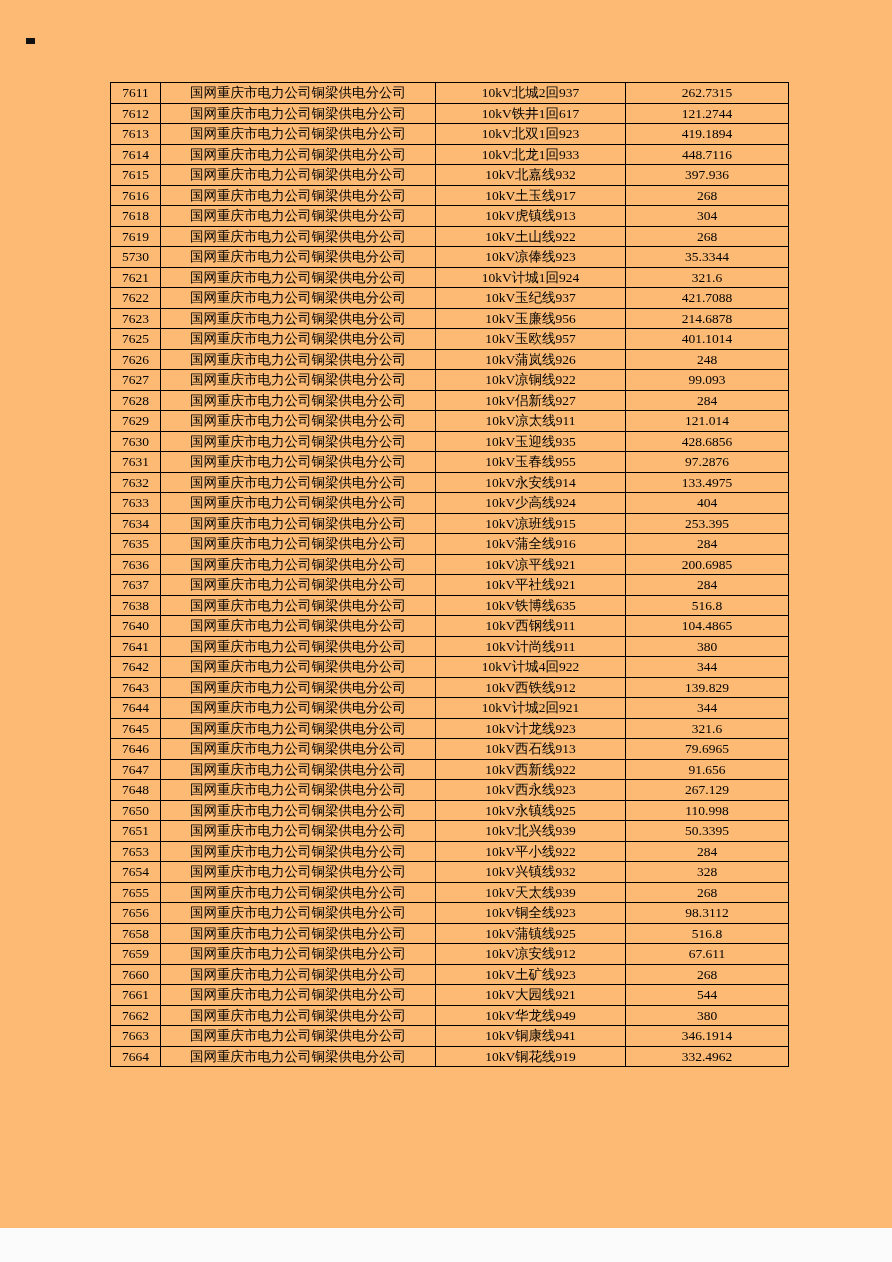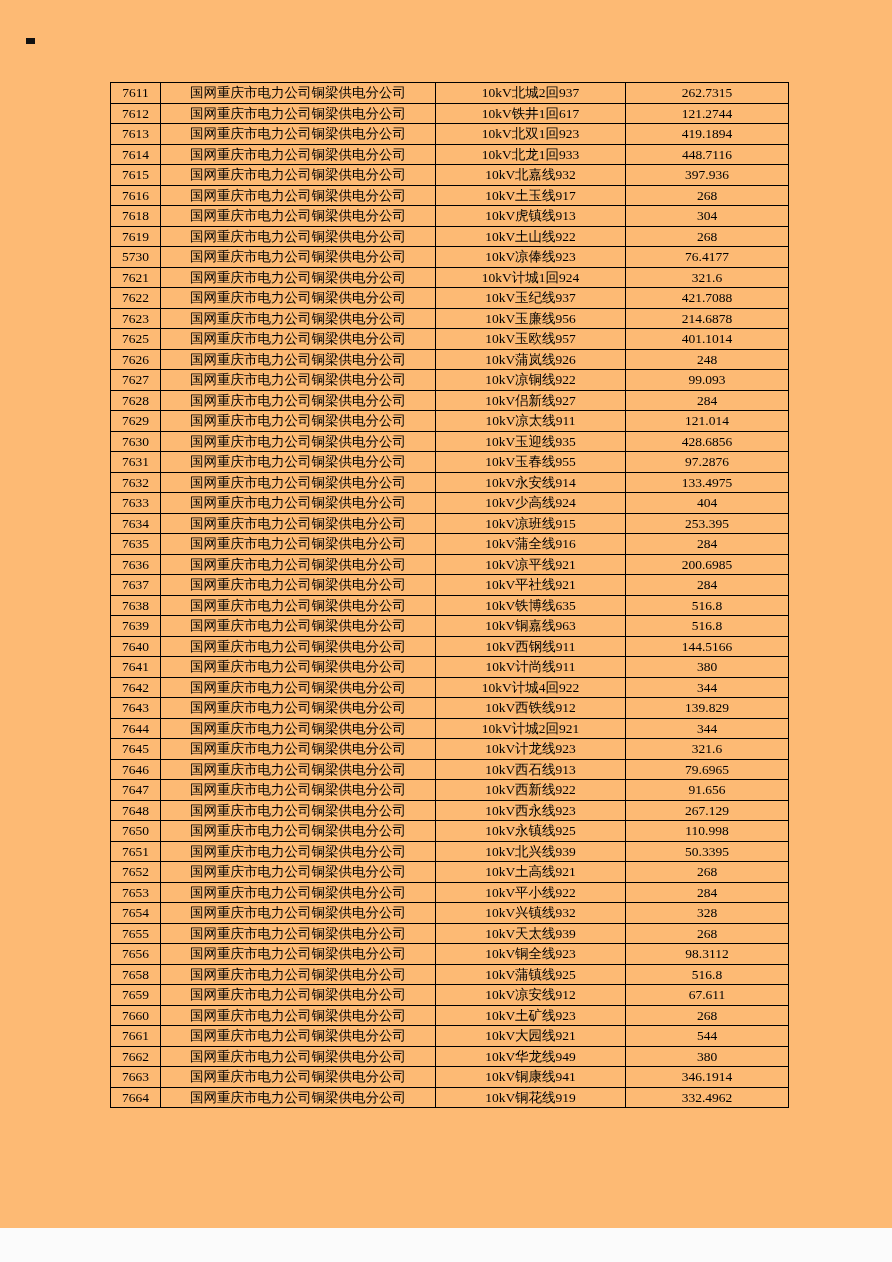--- a/index.html
+++ b/index.html
@@ -106,21 +106,21 @@
         <tr>
           <td>7619</td>
           <td>国网重庆市电力公司铜梁供电分公司</td>
           <td>10kV土山线922</td>
           <td>268</td>
         </tr>
         <tr>
           <td>5730</td>
           <td>国网重庆市电力公司铜梁供电分公司</td>
           <td>10kV凉俸线923</td>
-          <td>76.4177</td>
+          <td>35.3344</td>
         </tr>
         <tr>
           <td>7621</td>
           <td>国网重庆市电力公司铜梁供电分公司</td>
           <td>10kV计城1回924</td>
           <td>321.6</td>
         </tr>
         <tr>
           <td>7622</td>
           <td>国网重庆市电力公司铜梁供电分公司</td>
@@ -211,30 +211,24 @@
           <td>10kV平社线921</td>
           <td>284</td>
         </tr>
         <tr>
           <td>7638</td>
           <td>国网重庆市电力公司铜梁供电分公司</td>
           <td>10kV铁博线635</td>
           <td>516.8</td>
         </tr>
         <tr>
-          <td>7639</td>
-          <td>国网重庆市电力公司铜梁供电分公司</td>
-          <td>10kV铜嘉线963</td>
-          <td>516.8</td>
-        </tr>
-        <tr>
           <td>7640</td>
           <td>国网重庆市电力公司铜梁供电分公司</td>
           <td>10kV西钢线911</td>
-          <td>144.5166</td>
+          <td>104.4865</td>
         </tr>
         <tr>
           <td>7641</td>
           <td>国网重庆市电力公司铜梁供电分公司</td>
           <td>10kV计尚线911</td>
           <td>380</td>
         </tr>
         <tr>
           <td>7642</td>
           <td>国网重庆市电力公司铜梁供电分公司</td>
@@ -281,26 +275,20 @@
           <td>7650</td>
           <td>国网重庆市电力公司铜梁供电分公司</td>
           <td>10kV永镇线925</td>
           <td>110.998</td>
         </tr>
         <tr>
           <td>7651</td>
           <td>国网重庆市电力公司铜梁供电分公司</td>
           <td>10kV北兴线939</td>
           <td>50.3395</td>
-        </tr>
-        <tr>
-          <td>7652</td>
-          <td>国网重庆市电力公司铜梁供电分公司</td>
-          <td>10kV土高线921</td>
-          <td>268</td>
         </tr>
         <tr>
           <td>7653</td>
           <td>国网重庆市电力公司铜梁供电分公司</td>
           <td>10kV平小线922</td>
           <td>284</td>
         </tr>
         <tr>
           <td>7654</td>
           <td>国网重庆市电力公司铜梁供电分公司</td>

